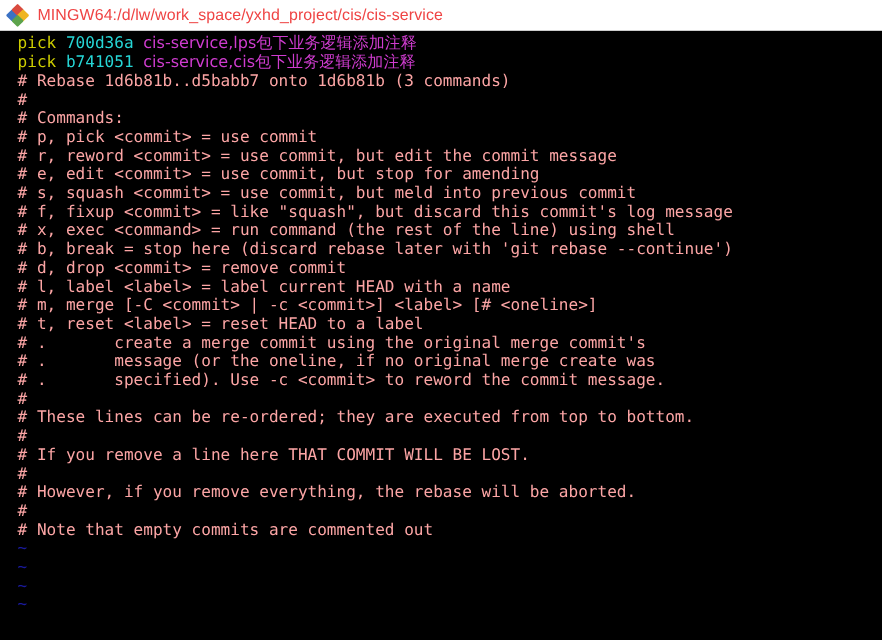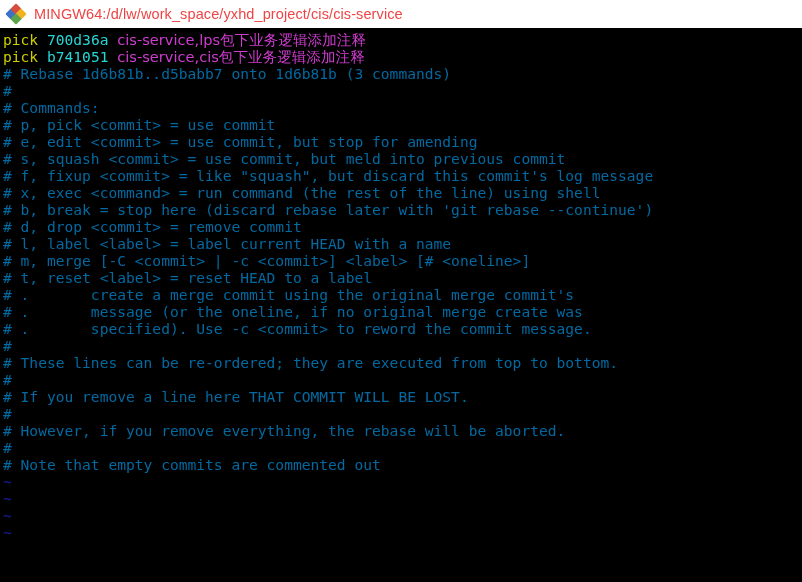--- a/index.html
+++ b/index.html
@@ -63,26 +63,26 @@
     overflow: hidden;
   }
   .line {
     font-family: "DejaVu Sans Mono", monospace;
     font-size: 14.6px;
     line-height: 17px;
     height: 17px;
     white-space: pre;
     letter-spacing: 0px;
     margin: 0;
-    padding: 0 0 0 2px;
+    padding: 0 0 0 15px;
   }
   .c-cmd      { color: #cdcd00; }   
   .c-hash     { color: #26d6d6; }   
   .c-msg      { color: #cf3ccf; }   
-  .c-comment  { color: #0369a1; }   
+  .c-comment  { color: #fca5a5; }   
   .c-tilde    { color: #1a1a9e; }   
   .cjk {
     font-family: "DejaVu Sans", sans-serif;
     font-size: 14.6px;
   }
 </style>
 </head>
 <body>
 
 <div id="titlebar">
@@ -98,20 +98,21 @@
 <div id="terminal">
   <div id="todo-list">
       <div class="line"><span class="c-cmd">pick</span> <span class="c-hash">700d36a</span> <span class="c-msg cjk">cis-service,lps包下业务逻辑添加注释</span></div>
       <div class="line"><span class="c-cmd">pick</span> <span class="c-hash">b741051</span> <span class="c-msg cjk">cis-service,cis包下业务逻辑添加注释</span></div>
     </div>
   <div id="comment-block">
       <div class="line c-comment"># Rebase 1d6b81b..d5babb7 onto 1d6b81b (3 commands)</div>
       <div class="line c-comment">#</div>
       <div class="line c-comment"># Commands:</div>
       <div class="line c-comment"># p, pick &lt;commit&gt; = use commit</div>
+      <div class="line c-comment"># r, reword &lt;commit&gt; = use commit, but edit the commit message</div>
       <div class="line c-comment"># e, edit &lt;commit&gt; = use commit, but stop for amending</div>
       <div class="line c-comment"># s, squash &lt;commit&gt; = use commit, but meld into previous commit</div>
       <div class="line c-comment"># f, fixup &lt;commit&gt; = like "squash", but discard this commit's log message</div>
       <div class="line c-comment"># x, exec &lt;command&gt; = run command (the rest of the line) using shell</div>
       <div class="line c-comment"># b, break = stop here (discard rebase later with 'git rebase --continue')</div>
       <div class="line c-comment"># d, drop &lt;commit&gt; = remove commit</div>
       <div class="line c-comment"># l, label &lt;label&gt; = label current HEAD with a name</div>
       <div class="line c-comment"># m, merge [-C &lt;commit&gt; | -c &lt;commit&gt;] &lt;label&gt; [# &lt;oneline&gt;]</div>
       <div class="line c-comment"># t, reset &lt;label&gt; = reset HEAD to a label</div>
       <div class="line c-comment"># .       create a merge commit using the original merge commit's</div>

